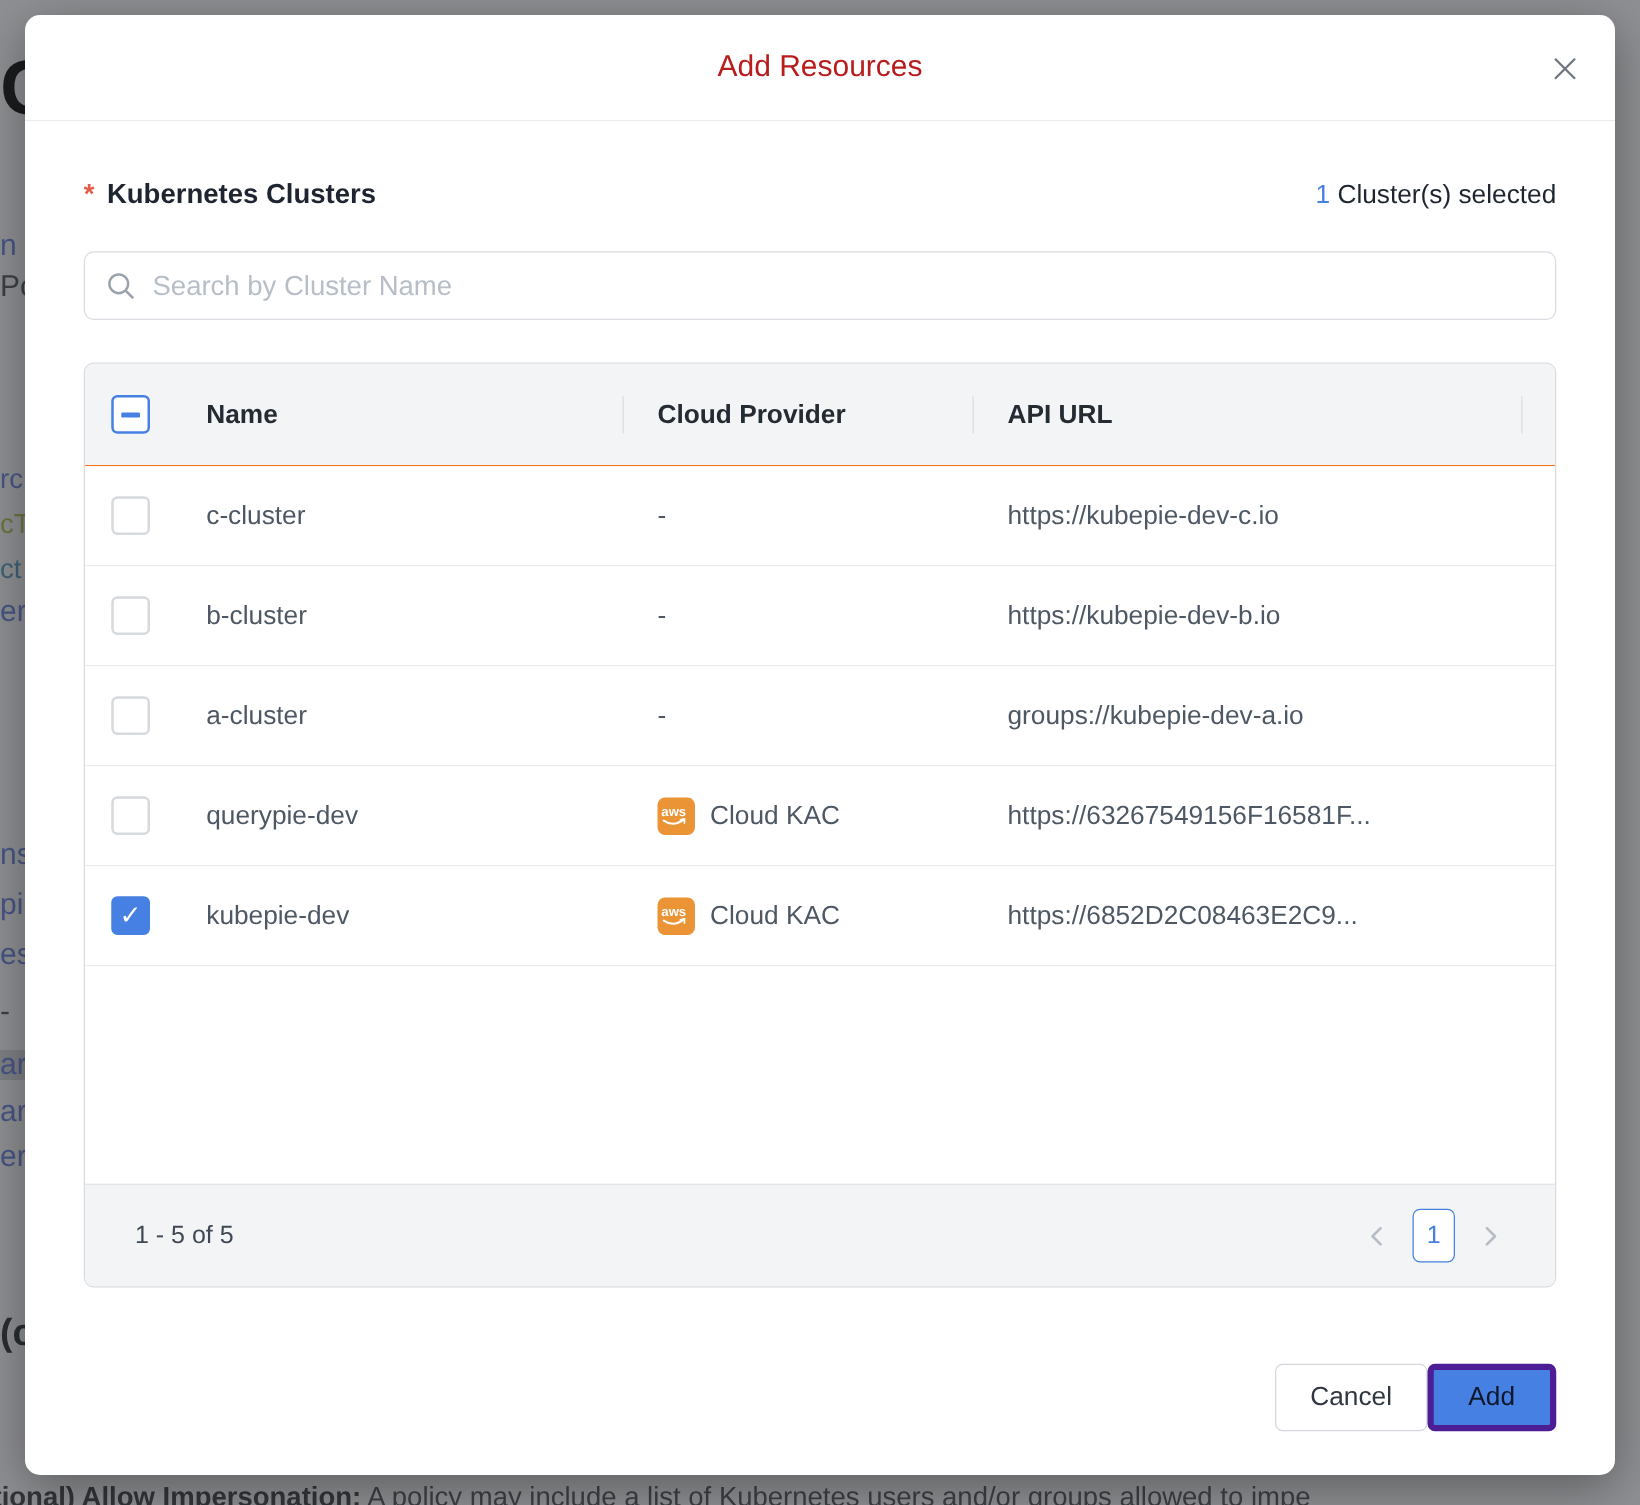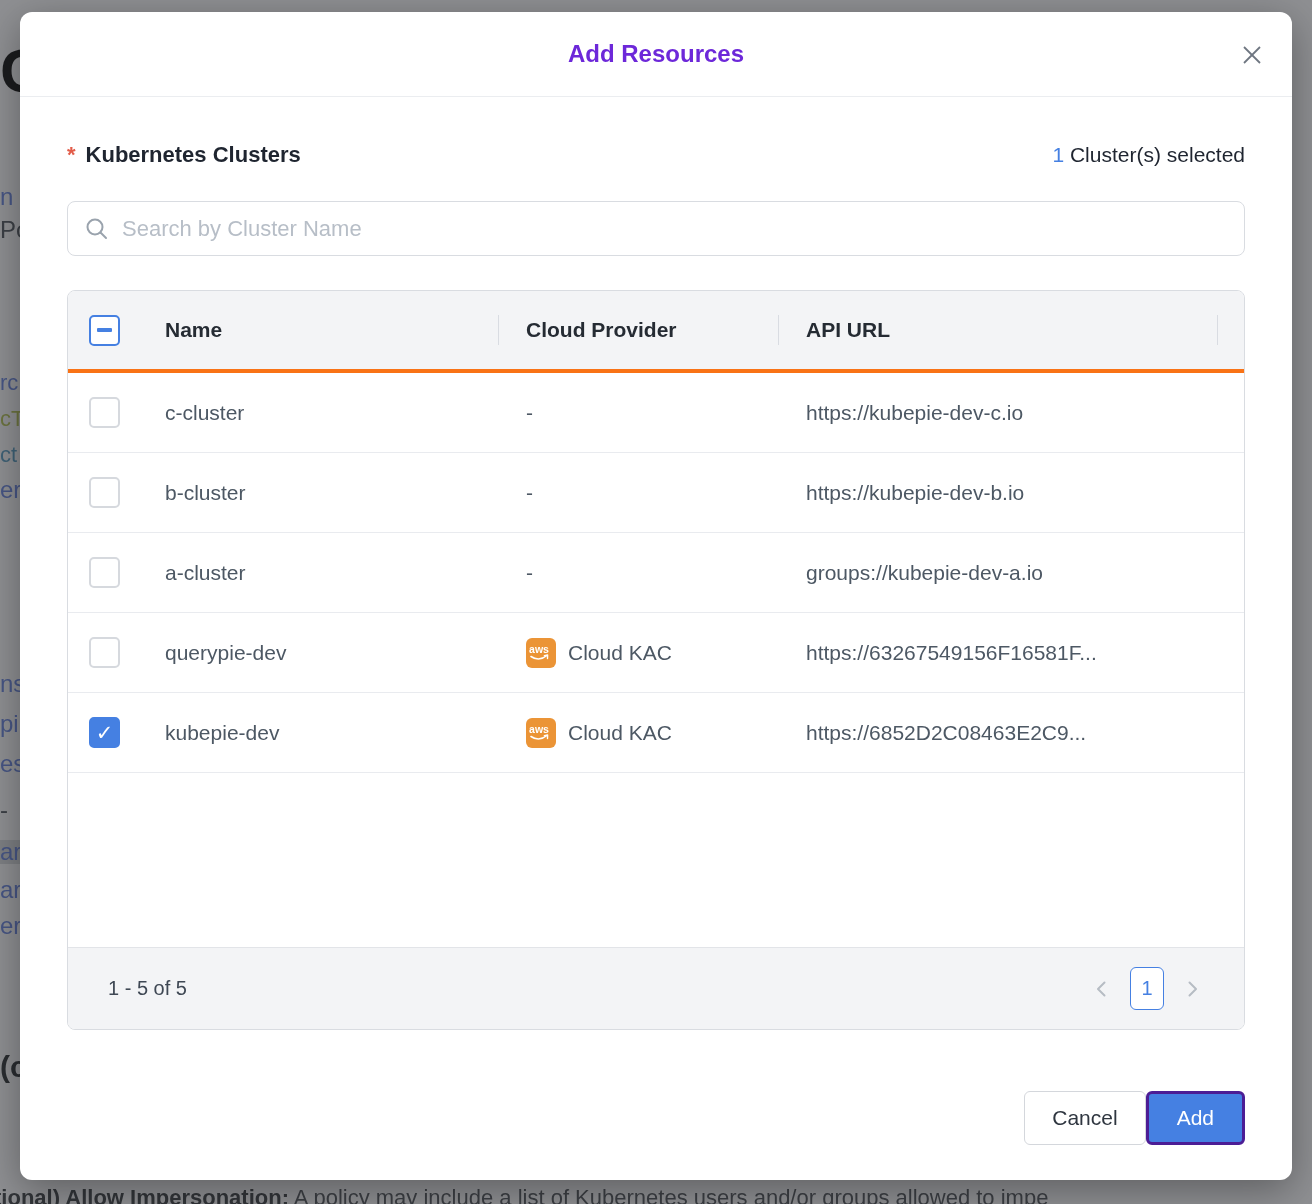--- a/index.html
+++ b/index.html
@@ -24,21 +24,21 @@
   .modal {
     position:absolute; left:20px; top:12px; width:1272px; height:1168px;
     background:#ffffff; border-radius:12px;
     box-shadow:0 10px 40px rgba(0,0,0,.35);
   }
   .modal-header {
     position:relative; height:85px;
     border-bottom:1px solid #ebedf0;
     display:flex; align-items:center; justify-content:center;
   }
-  .modal-title { font-size:24px; font-weight:700; color:#6d28d9; }
+  .modal-title { font-size:24px; font-weight:400; color:#b91c1c; }
   .close-btn {
     position:absolute; right:26px; top:29px; width:28px; height:28px;
     display:flex; align-items:center; justify-content:center; cursor:pointer;
   }
 
   .modal-body { padding:0 47px; }
 
   .field-row {
     margin-top:45px; display:flex; align-items:baseline; justify-content:space-between;
   }
@@ -60,21 +60,21 @@
   .search-input::placeholder { color:#b7bec7; }
 
   
   .table {
     margin-top:34px; height:740px;
     border:1px solid #d9dce1; border-radius:8px;
     display:flex; flex-direction:column; overflow:hidden; background:#fff;
   }
   .thead {
     height:82px; flex:0 0 auto; background:#f3f4f6;
-    border-bottom:4px solid #f97316;
+    border-bottom:1px solid #f97316;
     display:flex; align-items:flex-end;
   }
   .trow {
     height:80px; flex:0 0 auto; display:flex; align-items:center;
     border-bottom:1px solid #e9ebef; background:#fff;
   }
   .cell { display:flex; align-items:center; height:100%; position:relative; }
   .c-check { width:97px; padding-left:21px; }
   .c-name  { width:333px; }
   .c-provider { width:280px; padding-left:28px; }
@@ -124,21 +124,21 @@
   }
 
   
   .btn-row { margin-top:61px; display:flex; justify-content:flex-end; }
   .btn {
     height:54px; border-radius:6px; font-size:21px; cursor:pointer;
     display:flex; align-items:center; justify-content:center;
     font-family:"Liberation Sans","DejaVu Sans",sans-serif;
   }
   .btn-cancel { background:#fff; border:1px solid #d4d7dc; color:#2f3640; padding:0 27px; }
-  .btn-add { background:#4580e2; border:3px solid #4c1d95; color:#ffffff; padding:7px 28px; }
+  .btn-add { background:#4580e2; border:5px solid #4c1d95; color:#0f172a; padding:7px 28px; }
 </style>
 </head>
 <body>
 
 <div class="bg-left">
     <span class="bg-frag" style="top: 40px; color: rgb(27, 28, 30); font-size: 62px; font-weight: 800;">C</span>
     <span class="bg-frag" style="top: 185px; color: rgb(71, 86, 133); font-size: 24px; font-weight: 400;">n</span>
     <span class="bg-frag" style="top: 218px; color: rgb(60, 64, 70); font-size: 24px; font-weight: 400;">Pc</span>
     <span class="bg-frag" style="top: 372px; color: rgb(71, 86, 133); font-size: 22px; font-weight: 400;">rc</span>
     <span class="bg-frag" style="top: 408px; color: rgb(108, 116, 64); font-size: 22px; font-weight: 400;">cT</span>

